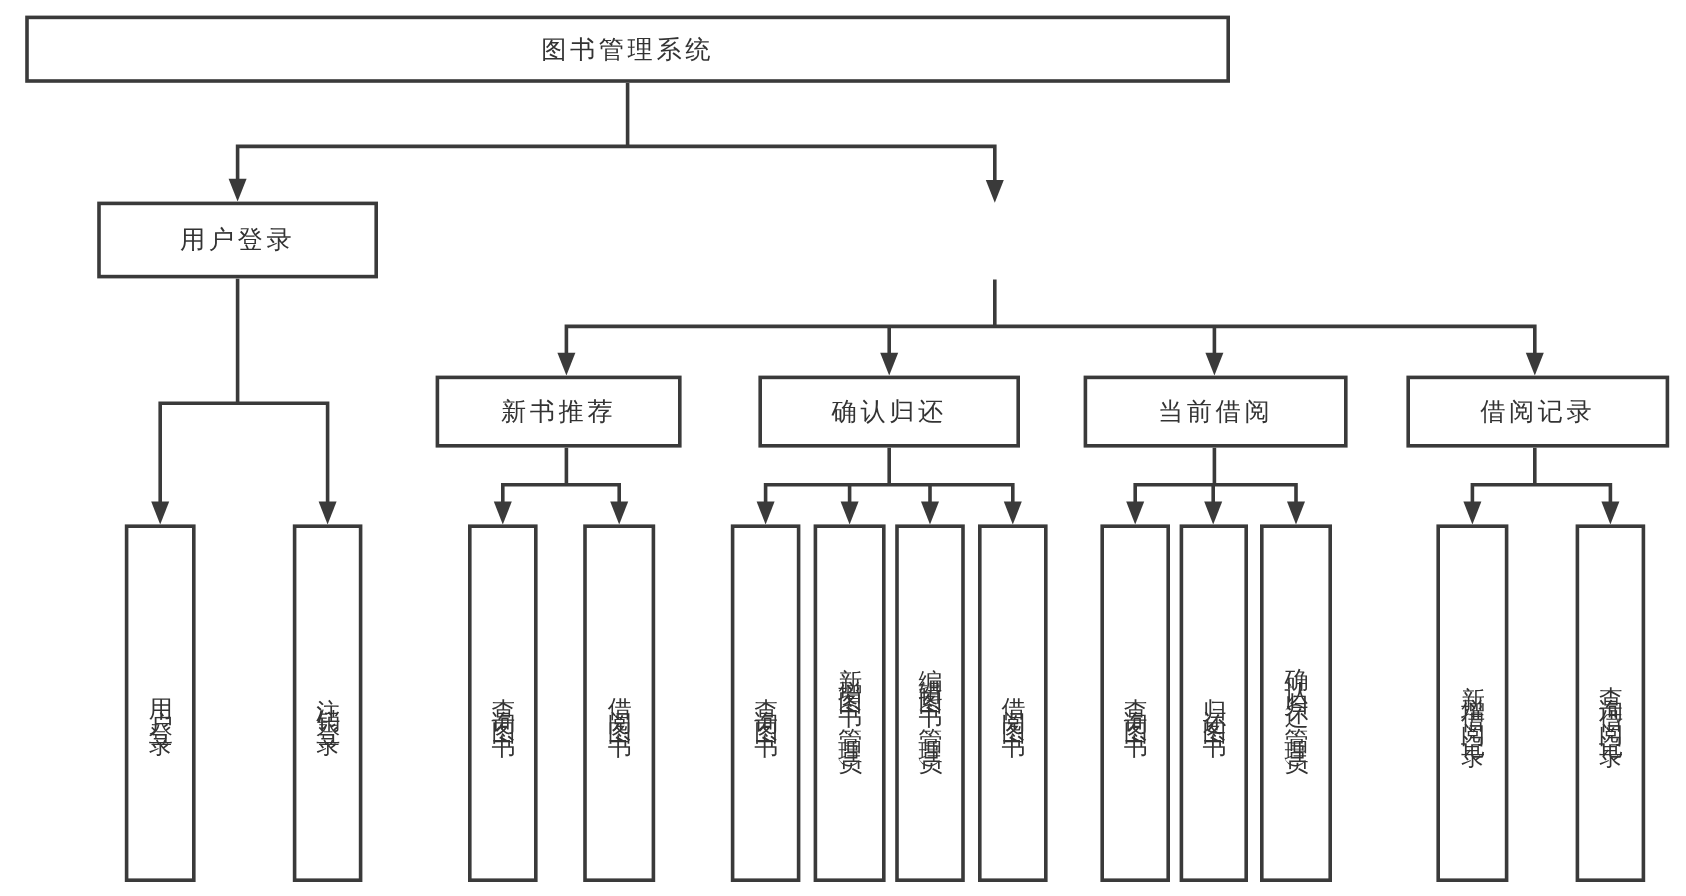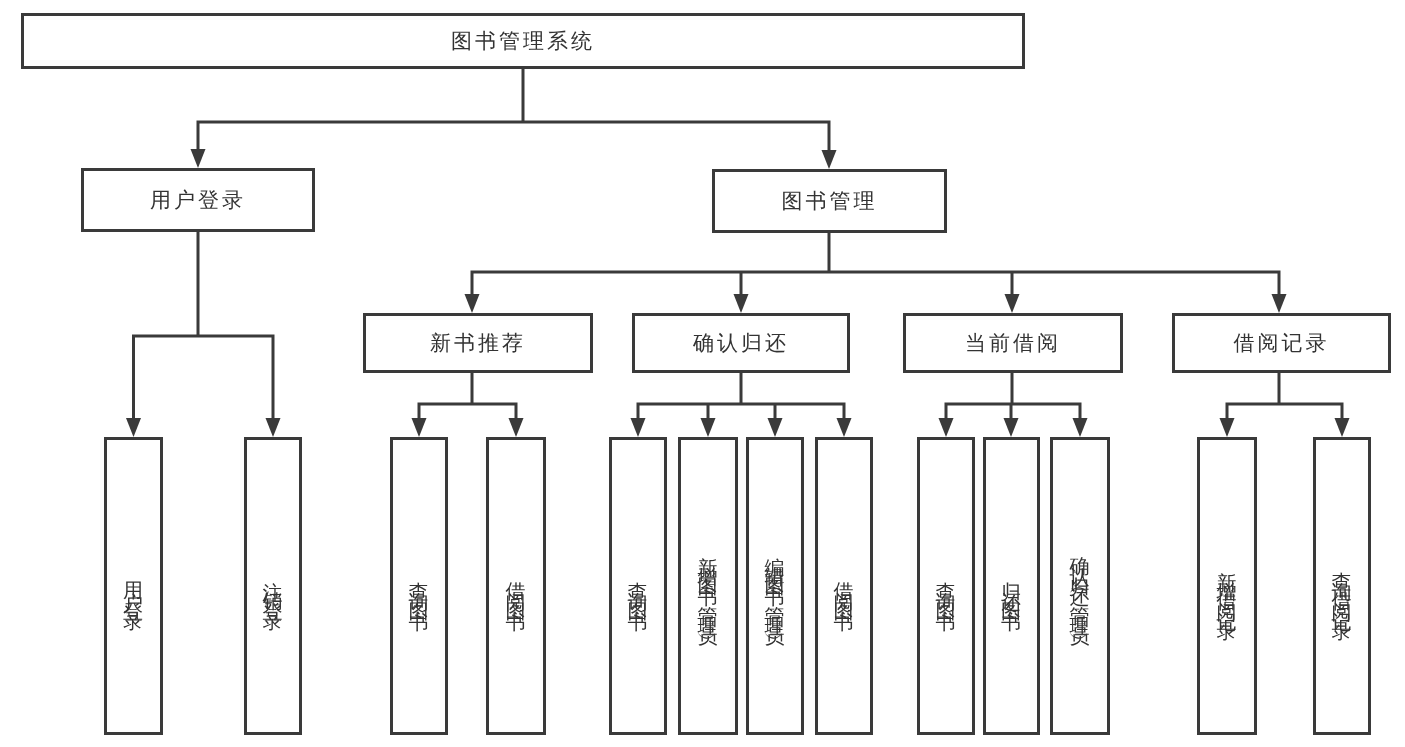--- a/index.html
+++ b/index.html
@@ -113,23 +113,22 @@
     <g>
       <path d="M1279 373V405.5 M1225.5 404H1343.5 M1227 404V420 M1342 404V420"></path>
       <path class="arr" d="M1219.5 418H1234.5L1227 437Z"></path>
       <path class="arr" d="M1334.5 418H1349.5L1342 437Z"></path>
     </g>
   </svg>
 
   <div class="hbox" style="left:21px;top:13px;width:1004px;height:56px">图书管理系统</div>
 
   <div class="hbox" style="left:81px;top:168px;width:234px;height:64px">用户登录</div>
-  <div class="hbox" style="left:712px;top:169px;width:235px;height:64px">图书管理</div>
 
-  <div class="hbox" style="left:363px;top:313px;width:230px;height:60px">新书推荐</div>
+  <div class="hbox" style="left:363px;top:313px;width:205px;height:60px">新书推荐</div>
   <div class="hbox" style="left:632px;top:313px;width:218px;height:60px">确认归还</div>
   <div class="hbox" style="left:903px;top:313px;width:220px;height:60px">当前借阅</div>
   <div class="hbox" style="left:1172px;top:313px;width:219px;height:60px">借阅记录</div>
 
   <div class="vbox" style="left:104px;width:59px">
     <span class="vlabel">用户登录</span>
   </div>
   <div class="vbox" style="left:244px;width:58px">
     <span class="vlabel">注销登录</span>
   </div>

